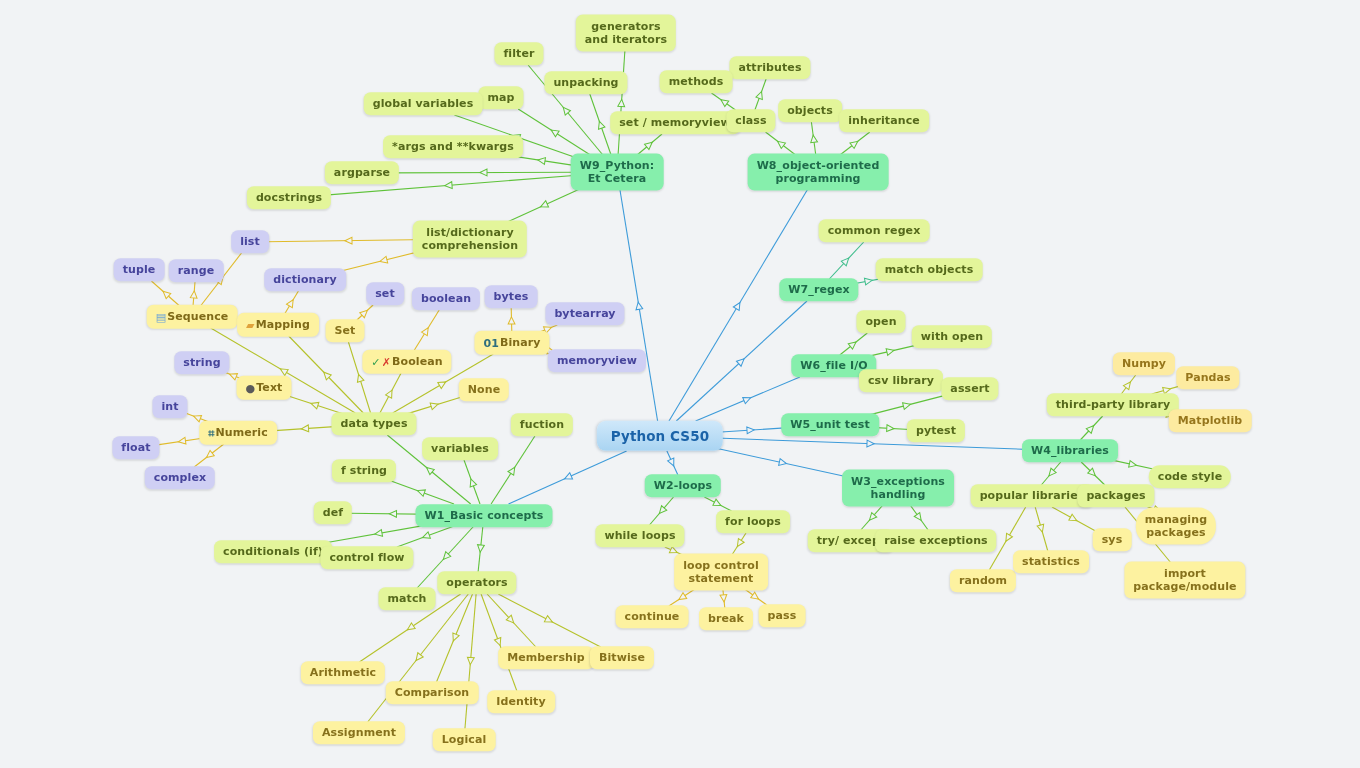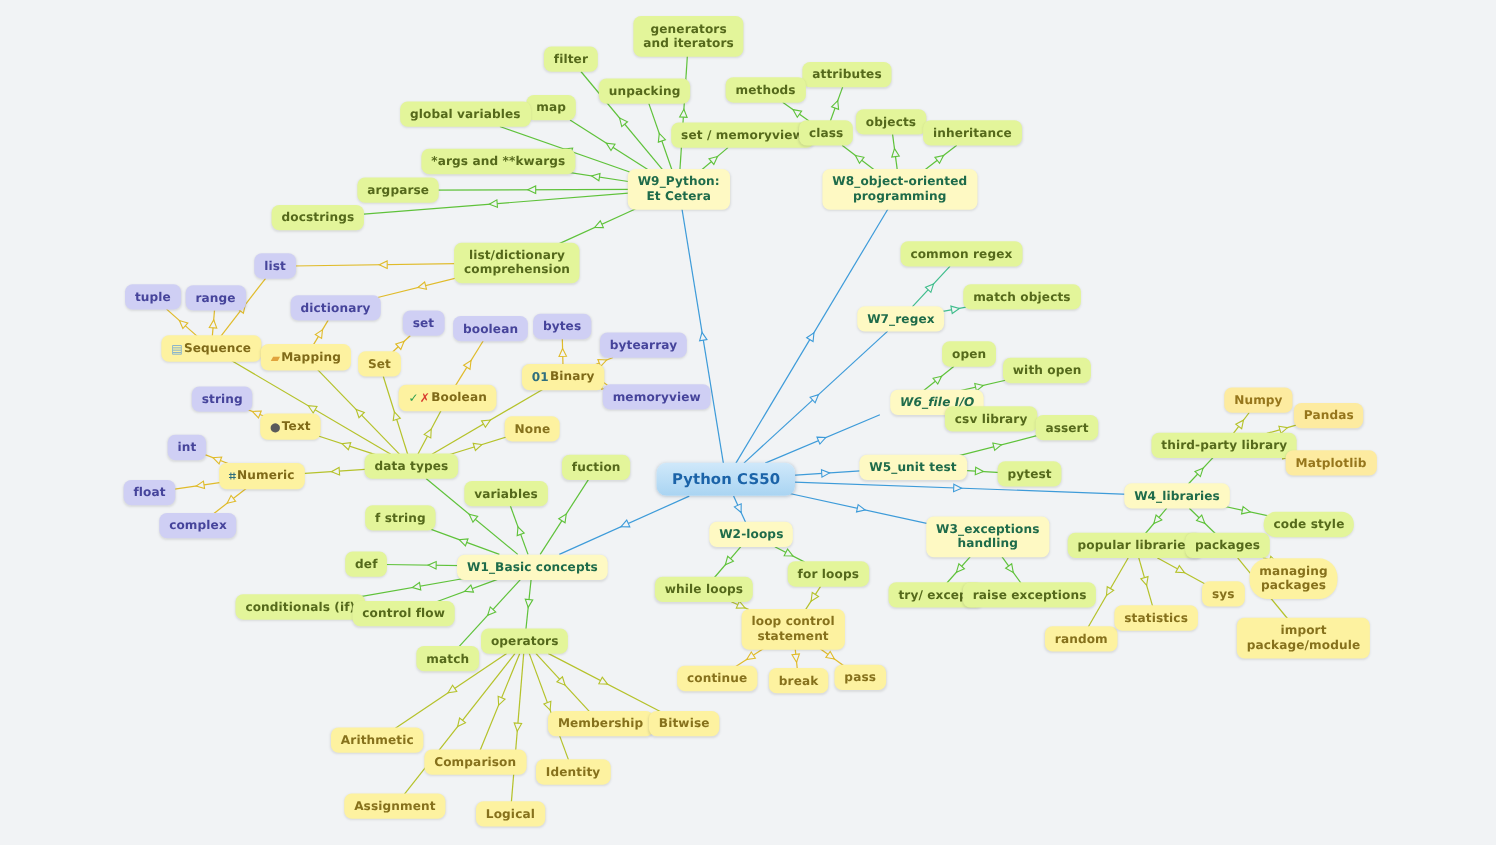--- a/index.html
+++ b/index.html
@@ -40,21 +40,21 @@
   
   .n-root {
     background: linear-gradient(180deg,#cfe8fa 0%, #a9d4f2 100%);
     color: #1b63a8;
     font-size: 13.5px;
     padding: 7px 14px;
     border-radius: 9px;
     box-shadow: 0 1px 3px rgba(40,80,120,0.25);
   }
   .n-week {
-    background: #fef9c3;
+    background: #86efac;
     color: #1e6b4a;
   }
   .n-green {
     background: #e3f59a;
     color: #55691b;
   }
   .n-yellow {
     background: #fdf2a0;
     color: #86711c;
   }
@@ -456,21 +456,21 @@
         <path d="M -4 -3.4 L 3.2 0 L -4 3.4 Z" fill="#f1f3f5" stroke="#e0bb2a" stroke-width="1" transform="translate(383.0,260.6) rotate(166.0)"></path>
       </g>
     </svg>
   <div id="node-layer">
       <div class="node n-root" style="left: 660px; top: 436px;"><span>Python CS50</span></div>
       <div class="node n-week" style="left: 617px; top: 172px;"><span>W9_Python:
 Et Cetera</span></div>
       <div class="node n-week" style="left: 818px; top: 172px;"><span>W8_object-oriented
 programming</span></div>
       <div class="node n-week" style="left: 819px; top: 290px;"><span>W7_regex</span></div>
-      <div class="node n-week" style="left: 852px; top: 366px; font-style: italic;"><span>W6_file I/O</span></div>
+      <div class="node n-week" style="left: 834px; top: 366px;"><span>W6_file I/O</span></div>
       <div class="node n-week" style="left: 830px; top: 425px;"><span>W5_unit test</span></div>
       <div class="node n-week" style="left: 1070px; top: 451px;"><span>W4_libraries</span></div>
       <div class="node n-week" style="left: 898px; top: 488px;"><span>W3_exceptions
 handling</span></div>
       <div class="node n-week" style="left: 683px; top: 486px;"><span>W2-loops</span></div>
       <div class="node n-week" style="left: 484px; top: 516px;"><span>W1_Basic concepts</span></div>
       <div class="node n-green" style="left: 374px; top: 424px;"><span>data types</span></div>
       <div class="node n-green" style="left: 626px; top: 33px;"><span>generators
 and iterators</span></div>
       <div class="node n-green" style="left: 519px; top: 54px;"><span>filter</span></div>

